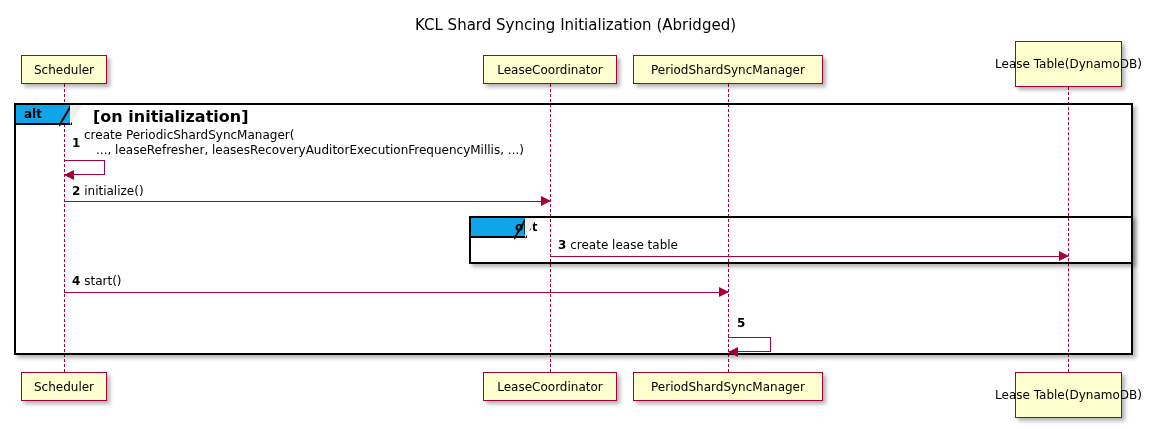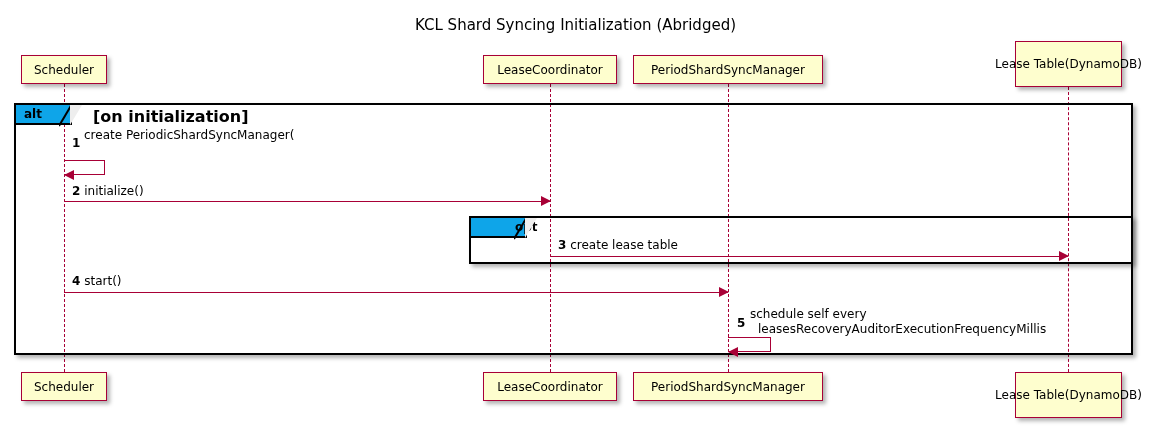--- a/index.html
+++ b/index.html
@@ -181,20 +181,21 @@
     <span>alt</span>
     <svg class="corner-line" viewBox="0 0 24 23">
       <line x1="0" y1="22" x2="13" y2="0" stroke="#000000" stroke-width="2"></line>
     </svg>
   </div>
   <div class="frag-label" style="left:93px; top:107px;">[on initialization]</div>
 
   <div class="msg-num-inline" style="left:72px; top:136px;">1</div>
   <div class="msg-two-line" style="left:84px; top:128px;">
     <div>create PeriodicShardSyncManager(</div>
+    <div style="padding-left:12px;">..., leaseRefresher, leasesRecoveryAuditorExecutionFrequencyMillis, ...)</div>
   </div>
 
   <div class="self-box" style="left:64px; top:160px; width:41px; height:15px;"></div>
   <div class="arrow-head left" style="left:64px; top:170px;"></div>
 
   <div class="msg-label" style="left:72px; top:184px;">
     <span class="msg-num">2</span>
     <span>initialize()</span>
   </div>
   <div class="arrow-line" style="left:64px; top:201px; width:486px;"></div>
@@ -216,24 +217,20 @@
   <div class="arrow-head right" style="left:1059px; top:251px;"></div>
 
   <div class="msg-label" style="left:72px; top:274px;">
     <span class="msg-num">4</span>
     <span>start()</span>
   </div>
   <div class="arrow-line" style="left:64px; top:292px; width:664px;"></div>
   <div class="arrow-head right" style="left:719px; top:287px;"></div>
 
   <div class="msg-num-inline" style="left:737px; top:316px;">5</div>
-  <div class="msg-two-line" style="left:750px; top:307px;">
-    <div>schedule self every</div>
-    <div style="padding-left:8px;">leasesRecoveryAuditorExecutionFrequencyMillis</div>
-  </div>
   <div class="self-box" style="left:728px; top:337px; width:43px; height:15px;"></div>
   <div class="arrow-head left" style="left:728px; top:347px;"></div>
 
   <div class="participant" style="left:21px; top:372px; width:86px; height:29px;">
     <span>Scheduler</span>
   </div>
 
   <div class="participant" style="left:483px; top:372px; width:134px; height:29px;">
     <span>LeaseCoordinator</span>
   </div>

